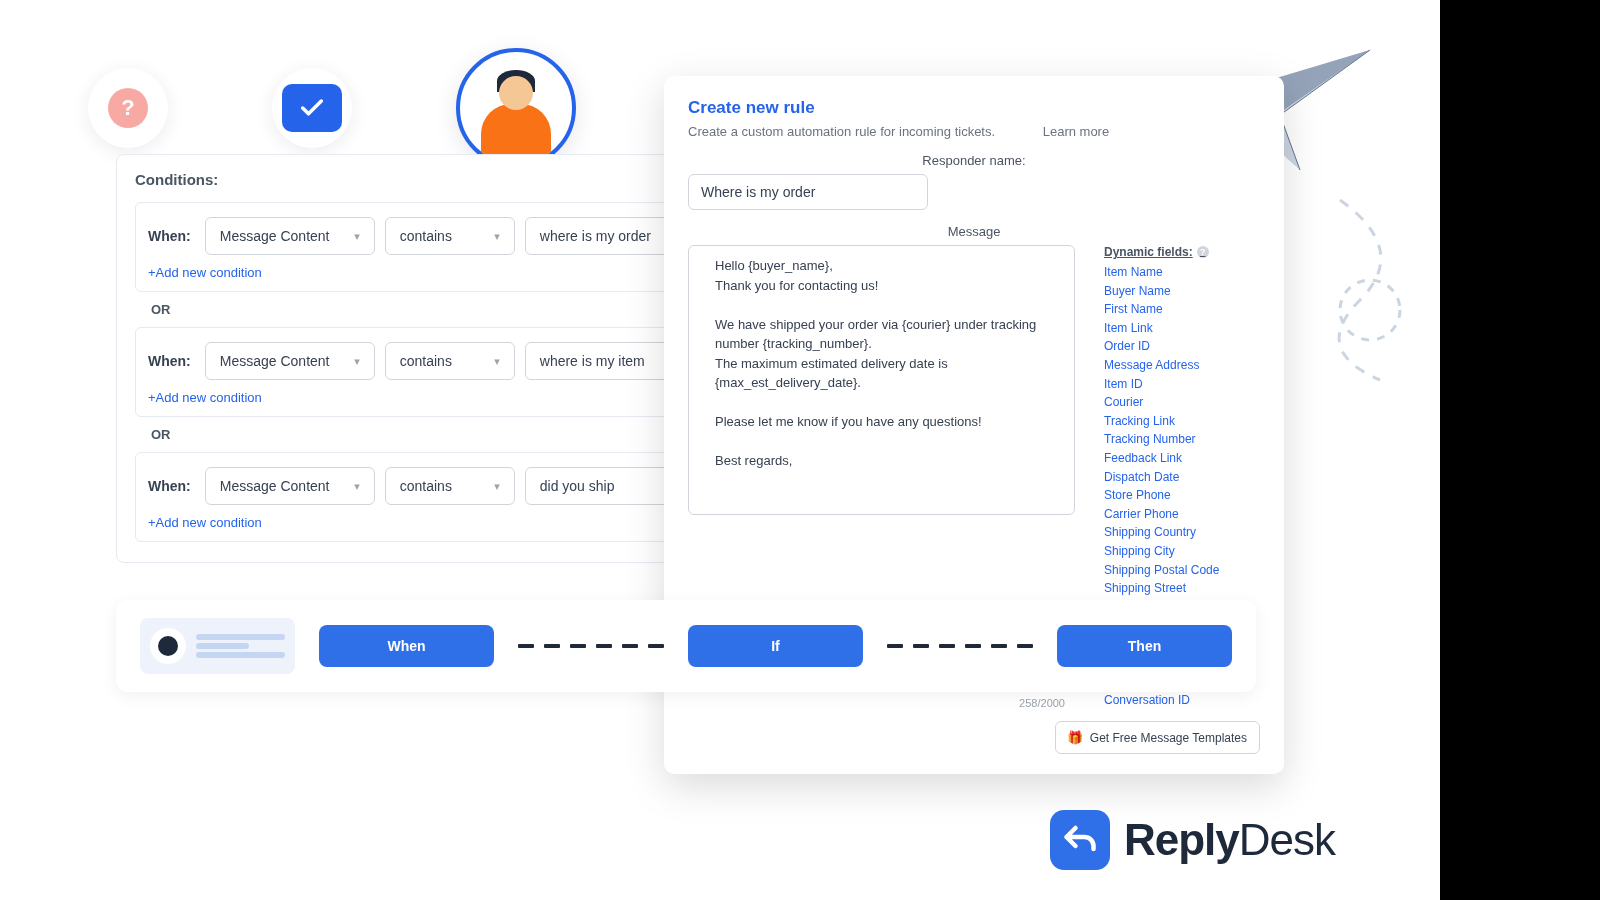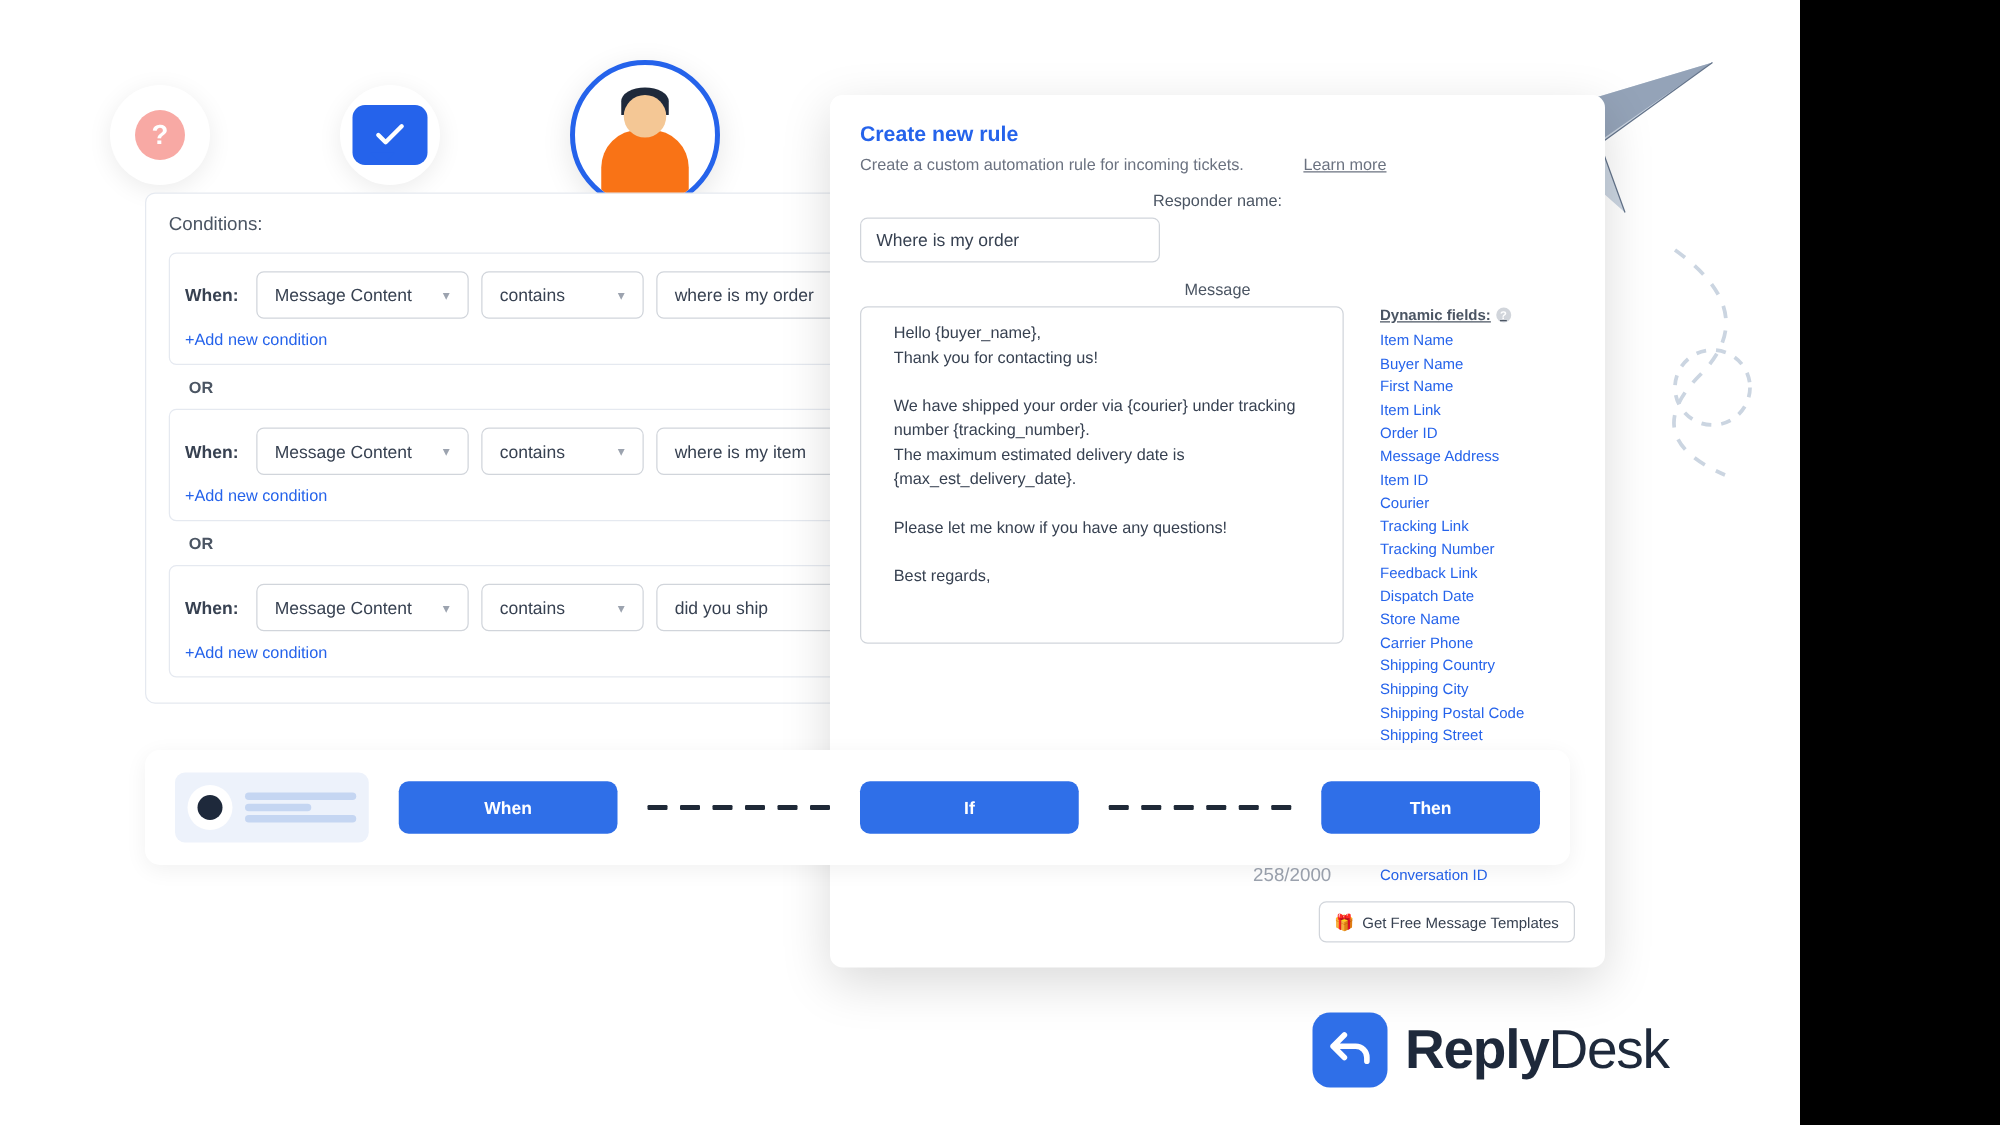--- a/index.html
+++ b/index.html
@@ -15,41 +15,41 @@
 .icon-avatar-big { width: 120px; height: 120px; border-radius:50%; background:#fff; border:4px solid #2563eb; box-shadow:0 6px 24px rgba(0,0,0,0.1); position:relative; overflow:hidden; display:flex;align-items:flex-end;justify-content:center;}
 .person-body { width:70px;height:60px;background:#f97316;border-radius:30px 30px 0 0;position:relative;}
 .person-head { width:34px;height:34px;background:#f4c795;border-radius:50%;position:absolute;top:-28px;left:18px;}
 .person-hair { width:38px;height:22px;background:#1e293b;border-radius:50% 50% 0 0;position:absolute;top:-34px;left:16px;}
 .plane { position:absolute; top:40px; right:60px; }
 .plane svg { width:220px; height:140px; }
 .dashed-circles { position:absolute; top:190px; right:20px; }
 .dashed-circles svg { width:160px;height:200px;}
 
 .conditions-panel { position:absolute; top:154px; left:116px; width:1088px; background:#fff; border:1px solid #e5e9f0; border-radius:8px; padding:16px 18px 12px;}
-.panel-title { font-size:15px; color:#4b5563; font-weight:400; margin-bottom:14px;}
+.panel-title { font-size:15px; color:#4b5563; font-weight:700; margin-bottom:14px;}
 .cond-block { border:1px solid #e5e9f0; border-radius:6px; padding:14px 12px 10px; margin-bottom:8px;}
 .cond-row { display:flex; align-items:center; gap:10px; margin-bottom:8px;}
 .when-label { font-size:14px; color:#374151; font-weight:600; margin-right:4px;}
 .select-box { border:1px solid #d1d5db; border-radius:6px; padding:10px 14px; font-size:14px; color:#374151; background:#fff; min-width:170px; display:flex; justify-content:space-between; align-items:center; cursor:pointer;}
 .select-box.sm { min-width:130px;}
 .select-box.val { min-width:170px;}
 .chev { color:#9ca3af; font-size:11px;}
 .add-cond { color:#2563eb; font-size:13px; cursor:pointer;}
 .or-label { font-size:13px; color:#4b5563; font-weight:600; margin:10px 0 10px 16px;}
 
 .rule-modal { position:absolute; top:76px; left:664px; width:620px; background:#fff; border-radius:10px; box-shadow:0 12px 40px rgba(0,0,0,0.15); padding:22px 24px 20px;}
 .modal-title { color:#2563eb; font-weight:700; font-size:17px; margin-bottom:6px;}
 .modal-sub { color:#6b7280; font-size:13px; margin-bottom:14px;}
-.modal-sub a { color:#6b7280; text-decoration:underline; cursor:pointer;padding-left:44px;}
+.modal-sub a { color:#6b7280; cursor:pointer;padding-left:44px;}
 .field-label { color:#4b5563; font-size:13px; font-weight:400; margin-bottom:6px;text-align:center;}
 .input-text { border:1px solid #d1d5db; border-radius:6px; padding:9px 12px; font-size:14px; color:#374151; width:240px; margin-bottom:14px;}
 .msg-row { display:flex; gap:18px;}
 .msg-area { flex:1; border:1px solid #d1d5db; border-radius:6px; padding:10px 26px; font-size:13px; color:#374151; height:270px; position:relative; resize:none; font-family:inherit; line-height:1.5; white-space:pre-wrap;}
 .msg-wrap { flex:1; position:relative;}
-.char-count { position:absolute; bottom:0; right:10px; font-size:15px; color:#9ca3af;}
+.char-count { position:absolute; bottom:0; right:10px; font-size:11px; color:#9ca3af;}
 .dyn-col { width:156px;margin-left:11px;}
 .dyn-title { font-size:12px; color:#4b5563; font-weight:700; text-decoration:underline; margin-bottom:4px; display:flex; align-items:center; gap:4px;}
 .dyn-help { width:12px;height:12px;border-radius:50%;background:#d1d5db;color:#fff;font-size:9px;display:inline-flex;align-items:center;justify-content:center;}
 .dyn-link { display:block; color:#2563eb; font-size:12px; line-height:1.55; cursor:pointer;}
 .templates-btn { margin-top:12px; float:right; border:1px solid #d1d5db; border-radius:6px; padding:8px 12px; font-size:12px; color:#374151; background:#fff; cursor:pointer; display:flex; align-items:center; gap:6px;}
 .gift-icon { font-size:13px;}
 
 .flow-bar { position:absolute; top:600px; left:116px; width:1140px; height:92px; background:#fff; border-radius:12px; box-shadow:0 4px 18px rgba(0,0,0,0.06); display:flex; align-items:center; padding:0 24px; gap:24px;}
 .flow-avatar-card { width:162px; height:56px; background:#edf2fb; border-radius:8px; display:flex; align-items:center; padding:6px 10px; gap:10px;}
 .flow-avatar { width:36px;height:36px;border-radius:50%;background:#fff;display:flex;align-items:center;justify-content:center;overflow:hidden;}
@@ -199,21 +199,21 @@
             <span class="dyn-link">First Name</span>
             <span class="dyn-link">Item Link</span>
             <span class="dyn-link">Order ID</span>
             <span class="dyn-link">Message Address</span>
             <span class="dyn-link">Item ID</span>
             <span class="dyn-link">Courier</span>
             <span class="dyn-link">Tracking Link</span>
             <span class="dyn-link">Tracking Number</span>
             <span class="dyn-link">Feedback Link</span>
             <span class="dyn-link">Dispatch Date</span>
-            <span class="dyn-link">Store Name</span>
+            <span class="dyn-link">Store Phone</span>
             <span class="dyn-link">Carrier Phone</span>
             <span class="dyn-link">Shipping Country</span>
             <span class="dyn-link">Shipping City</span>
             <span class="dyn-link">Shipping Postal Code</span>
             <span class="dyn-link">Shipping Street</span>
             <span class="dyn-link">Shipping State Or Province</span>
             <span class="dyn-link">Signature</span>
             <span class="dyn-link">Transaction ID</span>
             <span class="dyn-link">Max Est Delivery Date</span>
             <span class="dyn-link">Min Est Delivery Date</span>

